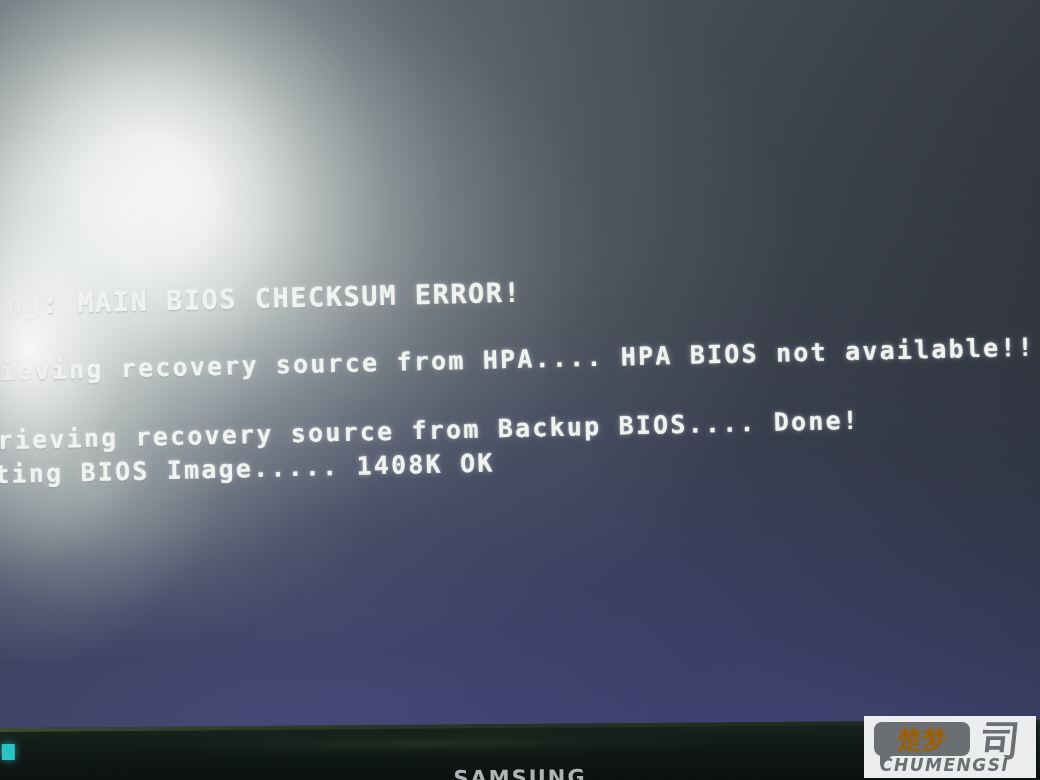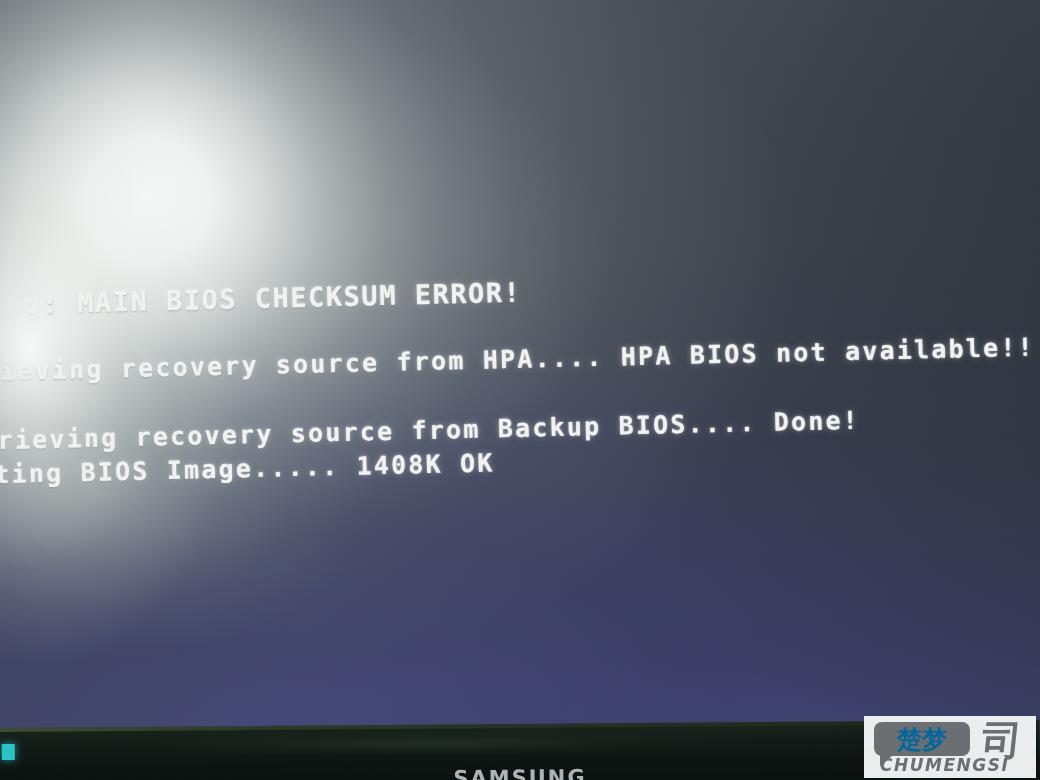--- a/index.html
+++ b/index.html
@@ -290,21 +290,21 @@
   .wm-cjk {
     position: absolute;
     left: 4px;
     top: 2px;
     width: 96px;
     height: 34px;
     display: flex;
     align-items: center;
     justify-content: center;
     gap: 3px;
-    color: #0369a1;
+    color: #a16207;
     font-family: "DejaVu Sans", "Liberation Sans", sans-serif;
     font-weight: bold;
     font-size: 25px;
     line-height: 1;
     border-radius: 12px;
   }
   .wm-cjk-3 {
     position: absolute;
     left: 112px;
     top: 0px;

